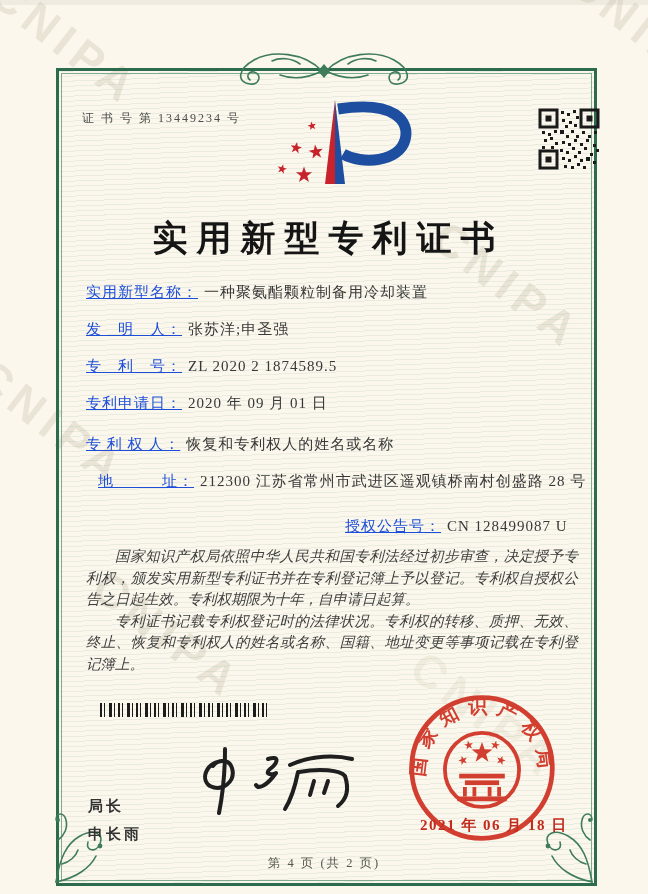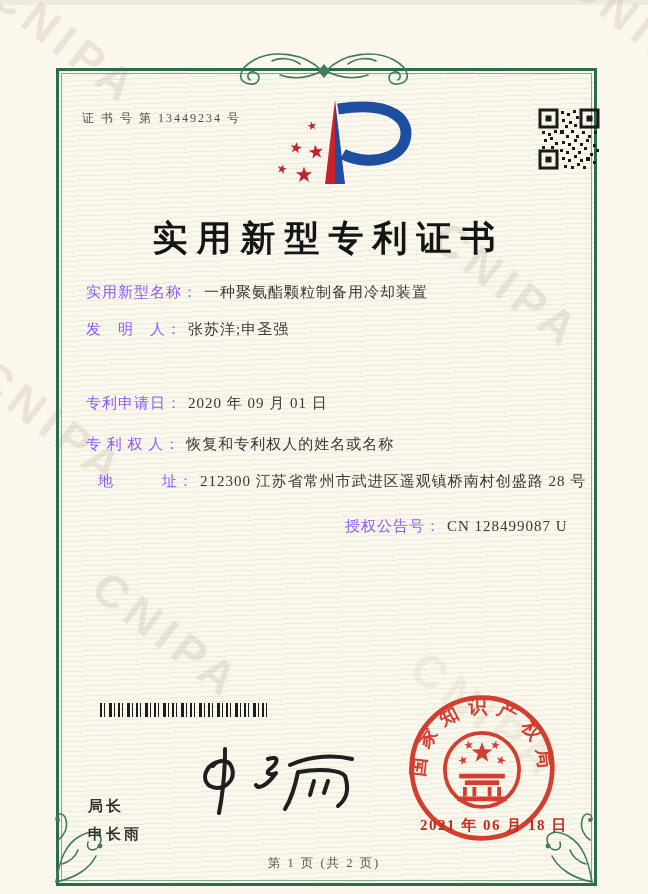--- a/index.html
+++ b/index.html
@@ -30,21 +30,21 @@
   
   .cert-no{position:absolute;left:82px;top:110px;font-size:12px;color:#4a4a4a;letter-spacing:2px;white-space:pre;}
   .logo{position:absolute;left:246px;top:96px;}
   .qr{position:absolute;left:538px;top:108px;}
   .title{
     position:absolute;left:0;top:196px;width:100%;text-align:center;
     font-size:35px;font-weight:bold;color:#151515;letter-spacing:9px;text-indent:9px;margin-top:19px;
   }
   
   .row{position:absolute;left:86px;font-size:15px;color:#383838;white-space:pre;letter-spacing:1px;}
-  .row .lab{color:#8b5cf6;}
+  .row .lab{color:#1d4ed8;text-decoration:underline;}
   .row .val{margin-left:6px;}
   .r0{top:283px;} .r1{top:320px;} .r2{top:357px;} .r3{top:394px;} .r4{top:435px;} .r5{top:472px;margin-left:12px;}
   .grant{top:517px;}
   .grant .second{position:absolute;left:259px;top:0;white-space:pre;}
   
   .body-text{
     position:absolute;left:86px;top:546px;width:492px;
     font-size:14.5px;line-height:21.5px;color:#3e3e3e;font-style:italic;
     text-align:justify;
   }
@@ -198,28 +198,33 @@
         <rect x="33" y="58" width="3" height="3"></rect>
       <rect x="39" y="55" width="3" height="3"></rect>
         <rect x="45" y="58" width="3" height="3"></rect>
     </g>
   </svg>
 
   <div class="title">实用新型专利证书</div>
 
   <div class="row r0"><span class="lab">实用新型名称：</span><span class="val">一种聚氨酯颗粒制备用冷却装置</span></div>
   <div class="row r1"><span class="lab">发　明　人：</span><span class="val">张苏洋;申圣强</span></div>
+  <div class="row r2"><span class="lab">专　利　号：</span><span class="val">ZL 2020 2 1874589.5</span></div>
   <div class="row r3"><span class="lab">专利申请日：</span><span class="val">2020 年 09 月 01 日</span></div>
   <div class="row r4"><span class="lab">专 利 权 人：</span><span class="val">恢复和专利权人的姓名或名称</span></div>
   <div class="row r5"><span class="lab">地　　　址：</span><span class="val">212300 江苏省常州市武进区遥观镇桥南村创盛路 28 号</span></div>
 
   <div class="row grant">
     <span class="second"><span class="lab">授权公告号：</span><span class="val">CN 128499087 U</span></span>
   </div>
 
+  <div class="body-text">
+    <p>国家知识产权局依照中华人民共和国专利法经过初步审查，决定授予专利权，颁发实用新型专利证书并在专利登记簿上予以登记。专利权自授权公告之日起生效。专利权期限为十年，自申请日起算。</p>
+    <p>专利证书记载专利权登记时的法律状况。专利权的转移、质押、无效、终止、恢复和专利权人的姓名或名称、国籍、地址变更等事项记载在专利登记簿上。</p>
+  </div>
 
   <div class="barcode"></div>
 
   <div class="issuer">
     <div>局长</div>
     <div>申长雨</div>
   </div>
 
   <svg class="signature" width="185" height="70" viewBox="0 0 185 70">
     <g stroke="#1f1f1f" stroke-width="4" fill="none" stroke-linecap="round" stroke-linejoin="round">
@@ -255,14 +260,14 @@
       <rect x="60" y="100" width="4" height="10"></rect>
       <rect x="70" y="100" width="4" height="10"></rect>
       <rect x="86" y="100" width="4" height="10"></rect>
       <rect x="96" y="100" width="4" height="10"></rect>
       <rect x="54" y="110" width="52" height="5"></rect>
     </g>
   </svg>
 
   <div class="stamp-date">2021 年 06 月 18 日</div>
 
-  <div class="footer">第 1 页 (共 2 页)</div>
+  <div class="footer">第 4 页 (共 2 页)</div>
 </div>
 
 </body></html>

